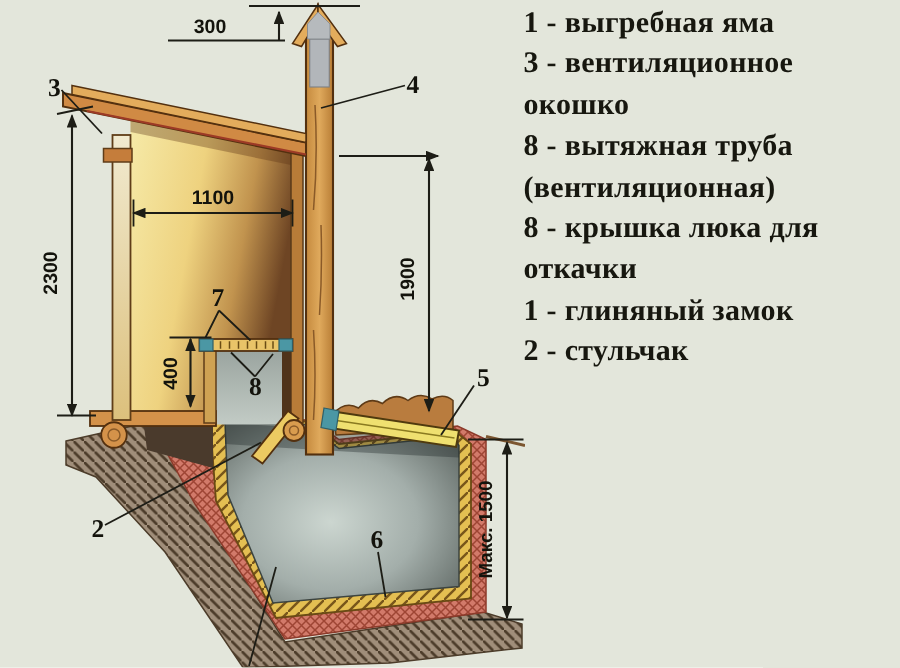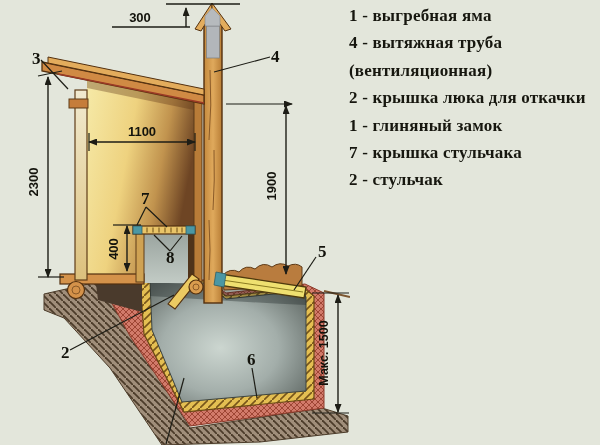--- a/index.html
+++ b/index.html
@@ -4,21 +4,21 @@
 <style>
   html,body{margin:0;padding:0;}
   .stage{
     position:relative;width:600px;height:445px;
     background:#e3e6db;overflow:hidden;
     font-family:"Liberation Serif",serif;
   }
   .legend{
     position:absolute;left:349px;top:2px;width:249px;
     font-family:"Liberation Serif",serif;
-    font-weight:700;font-size:17px;line-height:27.4px;
+    font-weight:700;font-size:20px;line-height:27.4px;
     color:#17170f;letter-spacing:.2px;
   }
   .legend-item{margin:0;padding:0;}
   svg{position:absolute;left:0;top:0;}
   .ln{stroke:#1d1d16;stroke-width:1.4;fill:none;}
   .lnthin{stroke:#1d1d16;stroke-width:1.2;fill:none;}
   .dim{
     font-family:"Liberation Sans",sans-serif;
     font-weight:700;font-size:13px;fill:#13130c;
   }
@@ -220,20 +220,20 @@
 
       <path class="lnthin" d="M316,257 L294,290"></path>
       <text class="callout" x="318" y="257">5</text>
 
       <path class="lnthin" d="M184,378 L166,444"></path>
     </g>
   </svg>
 
   <div class="legend">
     <div class="legend-item">1 - выгребная яма</div>
-    <div class="legend-item">4 - вытяжная труба (вентиляционная)</div>
-    <div class="legend-item">2 - крышка люка для откачки</div>
+    <div class="legend-item">3 - вентиляционное окошко</div>
+    <div class="legend-item">8 - вытяжная труба (вентиляционная)</div>
+    <div class="legend-item">8 - крышка люка для откачки</div>
     <div class="legend-item">1 - глиняный замок</div>
-    <div class="legend-item">7 - крышка стульчака</div>
     <div class="legend-item">2 - стульчак</div>
   </div>
 
 </div>
 
 </body></html>

